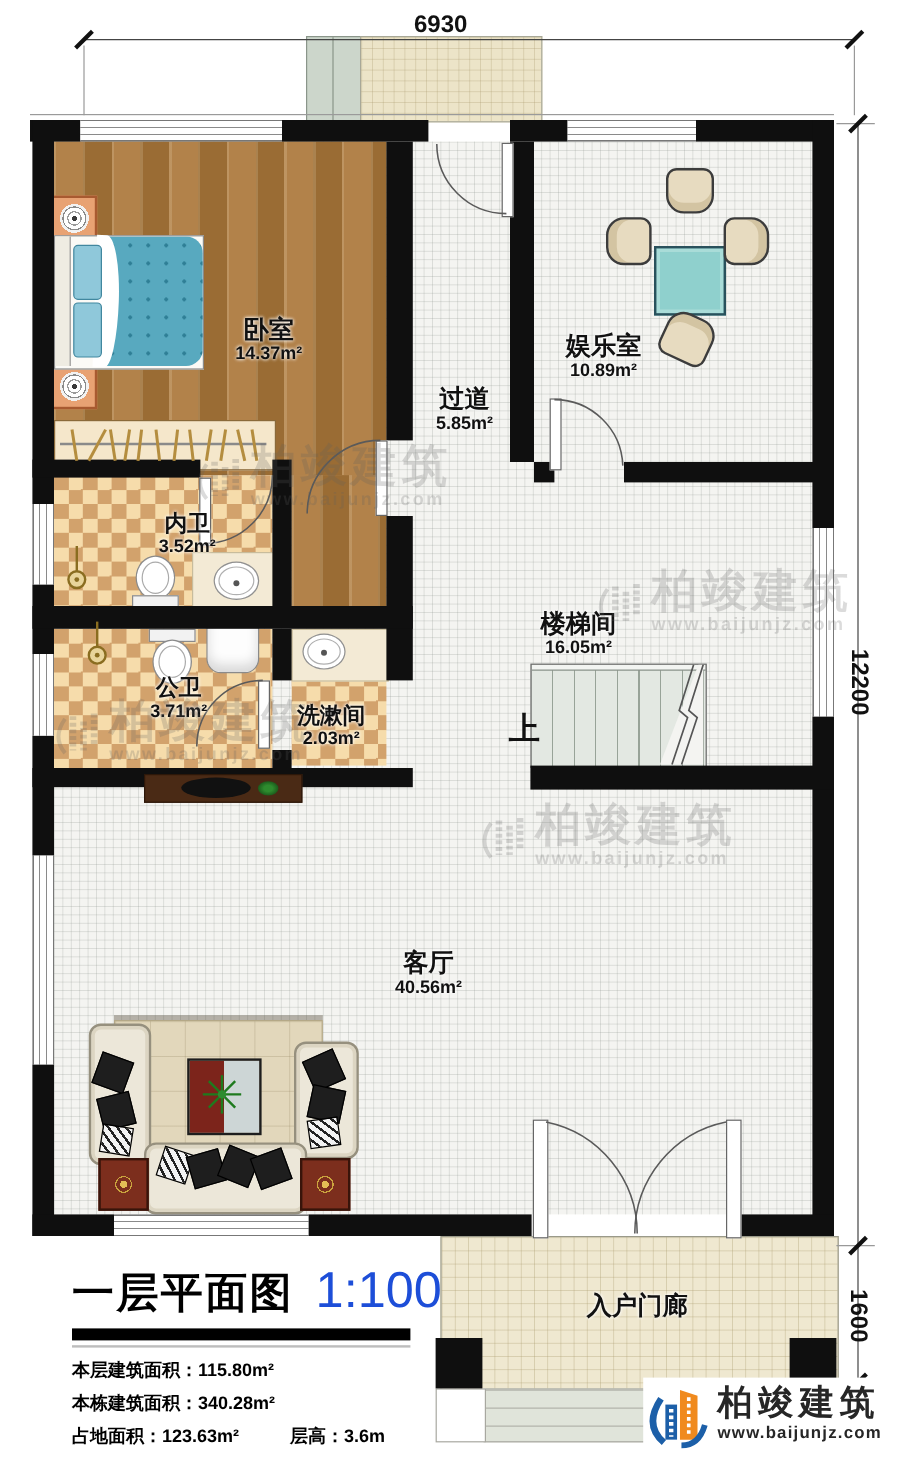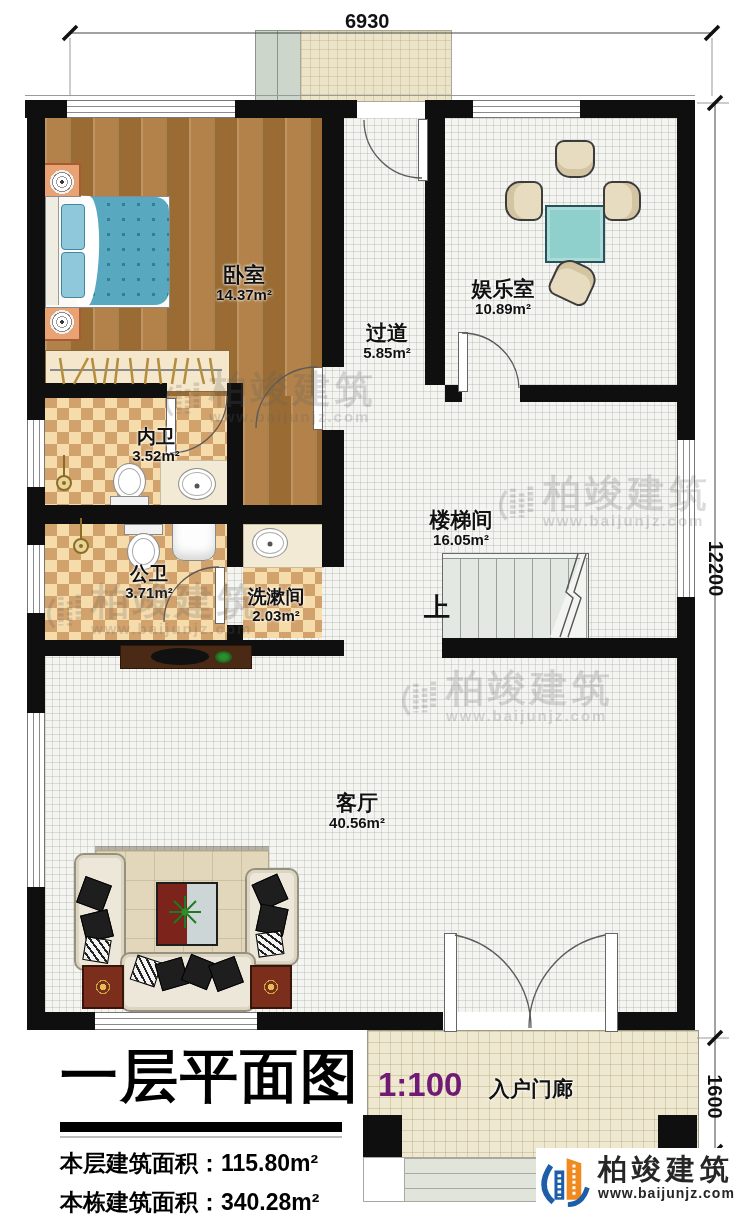--- a/index.html
+++ b/index.html
@@ -66,21 +66,21 @@
   .toilet-bowl{background:#fff;border:1.5px solid #8a8a8a;border-radius:50%;
     box-shadow:inset 0 0 0 4px #fff,inset 0 0 0 5px #aaa;}
   .sink-counter{background:#f3ead5;border:1px solid #c8bc9c;}
   .sink{background:#fff;border:1.5px solid #909090;border-radius:50%;
     box-shadow:inset 0 0 0 3px #fff,inset 0 0 0 4px #b0b0b0;}
   .sink:after{content:"";position:absolute;left:50%;top:55%;width:5px;height:5px;border-radius:50%;
     background:#555;transform:translate(-50%,-50%);}
   .washer{background:#fdfdfd;border:1.5px solid #8a8a8a;border-radius:4px 4px 12px 12px;
     box-shadow:inset 0 5px 0 #e2e2e2, inset 0 -6px 10px #d8d8d8;}
 
-  .title-line{font-size:23px;font-weight:700;color:#000;white-space:nowrap;}
+  .title-line{font-size:15px;font-weight:700;color:#000;white-space:nowrap;}
   .logo-box{z-index:10;background:#fff;display:flex;align-items:center;gap:8px;}
   .logo-name{font-size:29px;font-weight:800;color:#262626;letter-spacing:5px;line-height:1;}
   .logo-url{font-size:14px;font-weight:800;color:#262626;letter-spacing:1px;line-height:1.3;}
 </style>
 </head>
 <body>
 
 <div class="canvas">
 
   <div class="abs" style="left:255px;top:30px;width:45px;height:70px;background:#ccd6cb;border:1px solid #8a958a;">
@@ -286,21 +286,21 @@
     </g>
     <g stroke="#111" stroke-width="3.5">
       <line x1="63" y1="40" x2="77" y2="26"></line>
       <line x1="705" y1="40" x2="719" y2="26"></line>
       <line x1="708" y1="110" x2="722" y2="96"></line>
       <line x1="708" y1="1045" x2="722" y2="1031"></line>
       <line x1="708" y1="1159" x2="722" y2="1145"></line>
     </g>
   </svg>
 
-  <div class="abs room-label" style="left:244px;top:284px;">
+  <div class="abs room-label" style="left:224px;top:284px;">
     <span class="nm">卧室</span>
       <span class="ar">14.37m²</span>
   </div>
   <div class="abs room-label small-label" style="left:156px;top:446px;">
     <span class="nm">内卫</span>
       <span class="ar">3.52m²</span>
   </div>
   <div class="abs room-label small-label" style="left:149px;top:583px;">
     <span class="nm">公卫</span>
       <span class="ar">3.71m²</span>
@@ -310,21 +310,21 @@
       <span class="ar">2.03m²</span>
   </div>
   <div class="abs room-label" style="left:387px;top:342px;">
     <span class="nm">过道</span>
       <span class="ar">5.85m²</span>
   </div>
   <div class="abs room-label" style="left:503px;top:298px;">
     <span class="nm">娱乐室</span>
       <span class="ar">10.89m²</span>
   </div>
-  <div class="abs room-label" style="left:461px;top:529px;">
+  <div class="abs room-label" style="left:482px;top:529px;">
     <span class="nm">楼梯间</span>
       <span class="ar">16.05m²</span>
   </div>
   <div class="abs room-label" style="left:357px;top:812px;">
     <span class="nm">客厅</span>
       <span class="ar">40.56m²</span>
   </div>
   <div class="abs room-label" style="left:531px;top:1089px;">
     <span class="nm">入户门廊</span>
   </div>
@@ -378,22 +378,22 @@
       <line x1="34" y1="6" x2="34" y2="30" stroke="#5f5f5f" stroke-width="5" stroke-dasharray="3 2"></line>
     </svg>
     <div>
         <div class="wm-name">柏竣建筑</div>
         <div class="wm-url">www.baijunjz.com</div>
       </div>
   </div>
 
   <div class="abs" style="left:60px;top:1038px;z-index:10;">
     <div style="display:flex;align-items:baseline;gap:18px;">
-      <span style="font-size:58px;font-weight:800;color:#000;letter-spacing:2px;">一层平面图</span>
-      <span style="font-size:33px;font-weight:700;color:#701a75;">1:100</span>
+      <span style="font-size:35px;font-weight:800;color:#000;letter-spacing:2px;margin-top:16px;">一层平面图</span>
+      <span style="font-size:42px;font-weight:400;color:#1d4ed8;">1:100</span>
     </div>
     <div style="width:282px;height:10px;background:#000;margin-top:6px;"></div>
     <div style="width:282px;height:2px;background:#bdbdbd;margin-top:4px;"></div>
     <div class="title-line" style="margin-top:10px;">
       <span>本层建筑面积：</span><span>115.80m²</span>
     </div>
     <div class="title-line" style="margin-top:8px;">
       <span>本栋建筑面积：</span><span>340.28m²</span>
     </div>
     <div class="title-line" style="margin-top:9px;">

